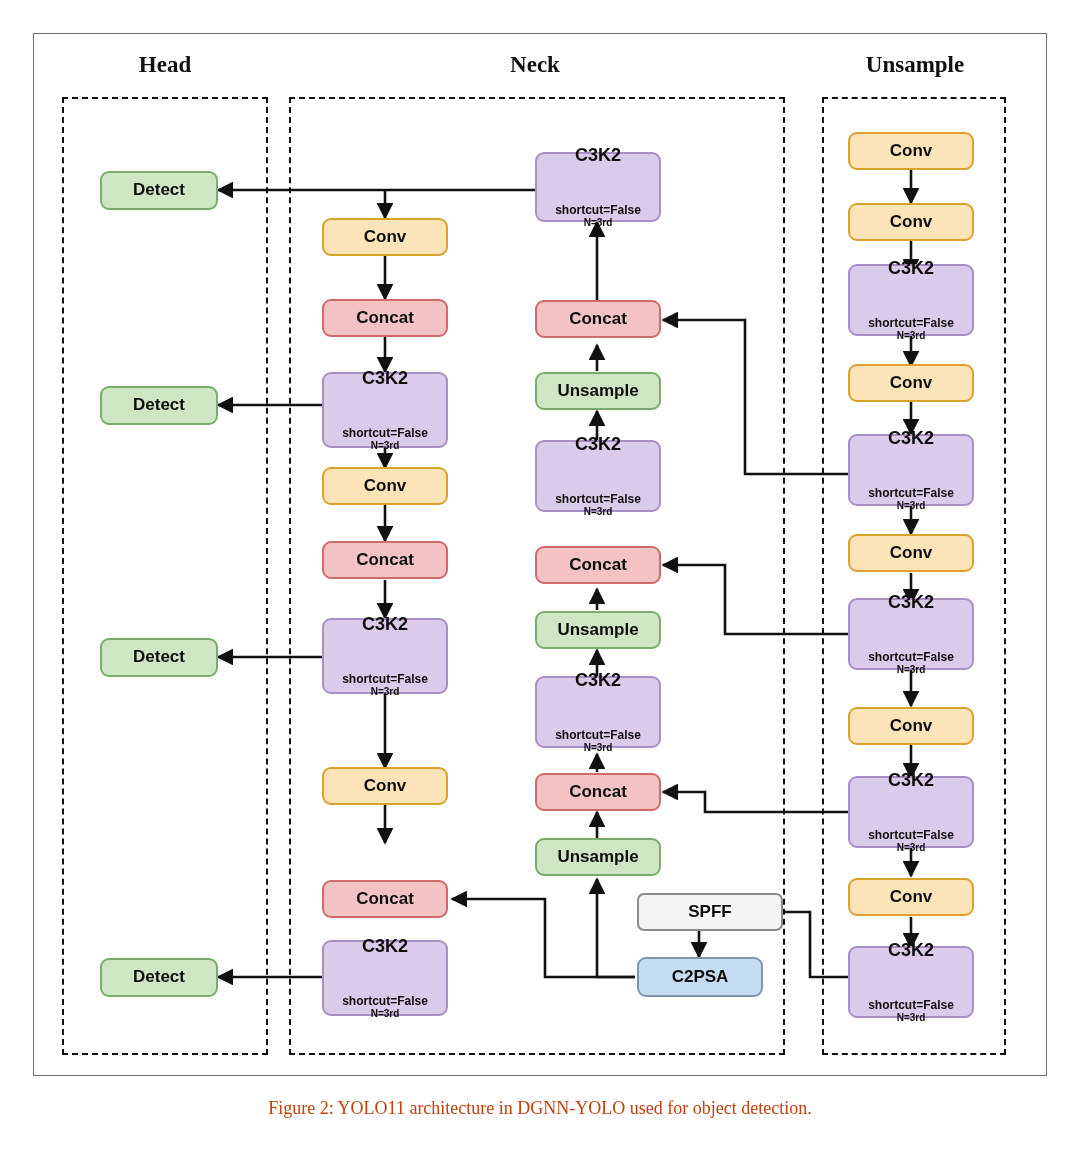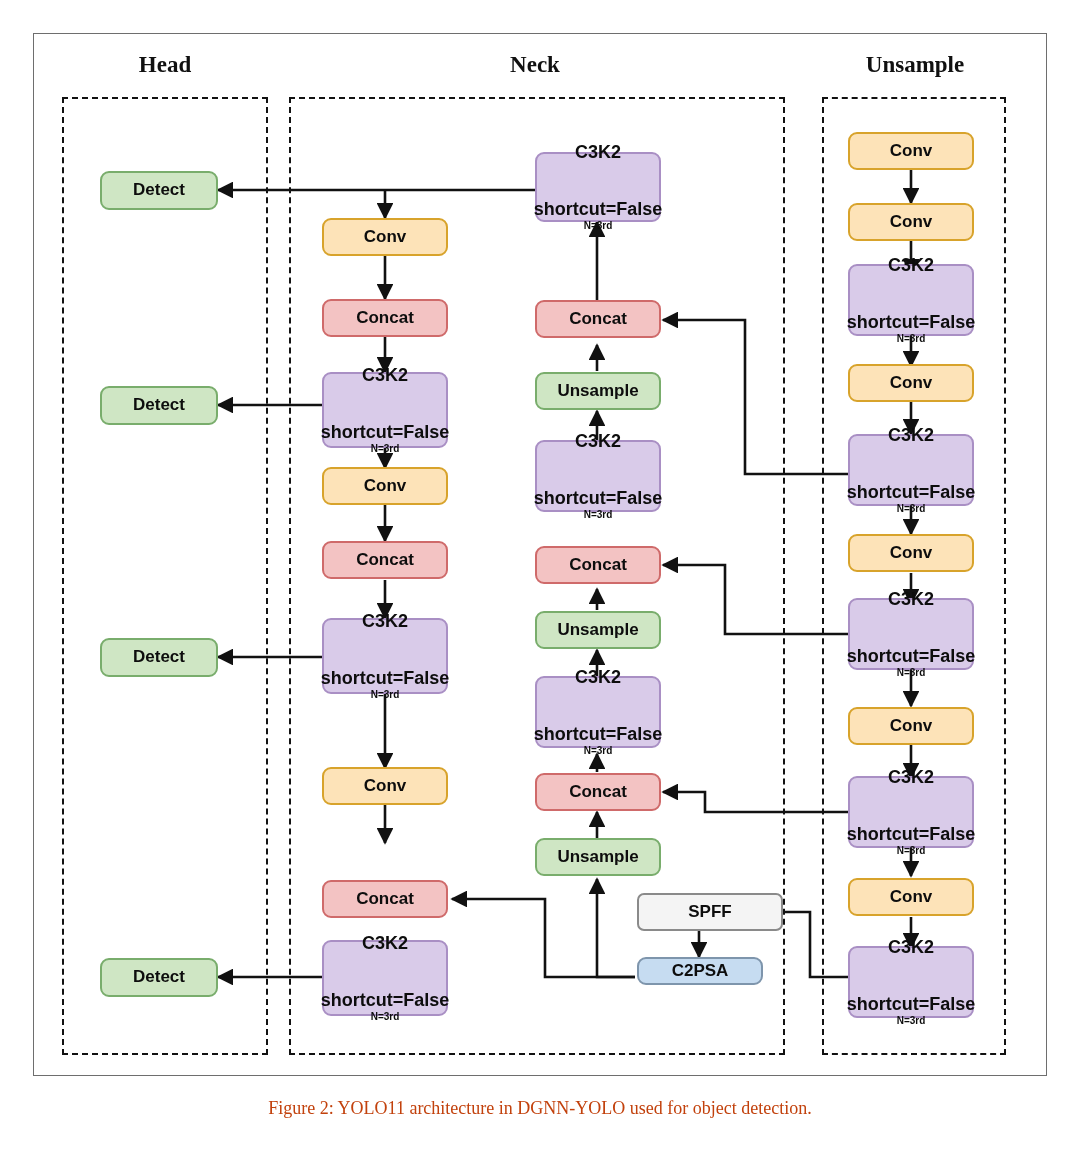--- a/index.html
+++ b/index.html
@@ -52,21 +52,21 @@
     flex-direction: column;
     align-items: center;
     justify-content: center;
     text-align: center;
     font-weight: bold;
     color: #0d0d0d;
     line-height: 1.18;
     z-index: 5;
   }
   .node .l1 { font-size: 18px; }
-  .node .l2 { font-size: 18px; margin-top: 36px; }
+  .node .l2 { font-size: 12px; margin-top: 36px; }
   .node .l3 { font-size: 10px; }
 
   .node.single { font-size: 17px; font-weight: bold; }
 
   .n-conv   { background: #fde3b8; border-color: #d8a32b; }
   .n-concat { background: #f3c3c3; border-color: #cf6a6a; }
   .n-c3k2   { background: #d9cbe9; border-color: #a98fc4; }
   .n-detect { background: #cfe6c4; border-color: #79ad6c; }
   .n-unsample { background: #cfe6c4; border-color: #79ad6c; }
   .n-spff   { background: #f4f4f4; border-color: #8a8a8a; }
@@ -240,21 +240,21 @@
 <div class="node single n-concat" style="left:535px; top:773px; width:126px; height:38px;">
   <span>Concat</span>
 </div>
 <div class="node single n-unsample" style="left:535px; top:838px; width:126px; height:38px;">
   <span>Unsample</span>
 </div>
 
 <div class="node single n-spff" style="left:637px; top:893px; width:146px; height:38px; border-radius:7px;">
   <span>SPFF</span>
 </div>
-<div class="node single n-c2psa" style="left:637px; top:957px; width:126px; height:28px;">
+<div class="node single n-c2psa" style="left:637px; top:957px; width:126px; height:40px;">
   <span>C2PSA</span>
 </div>
 
 <div class="node single n-conv" style="left:848px; top:132px; width:126px; height:38px;">
   <span>Conv</span>
 </div>
 <div class="node single n-conv" style="left:848px; top:203px; width:126px; height:38px;">
   <span>Conv</span>
 </div>
 <div class="node n-c3k2" style="left:848px; top:264px; width:126px; height:72px;">

